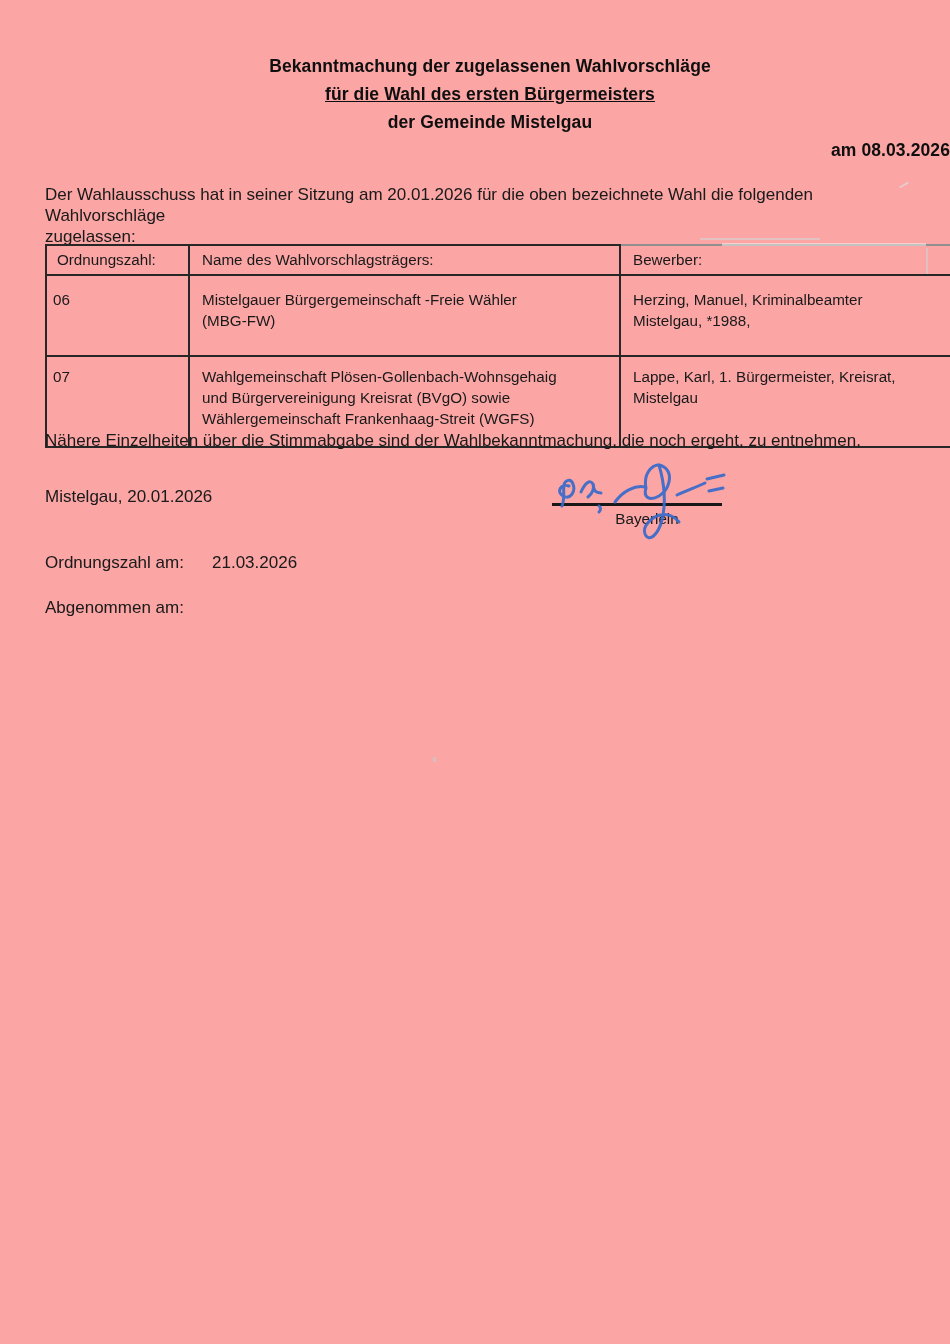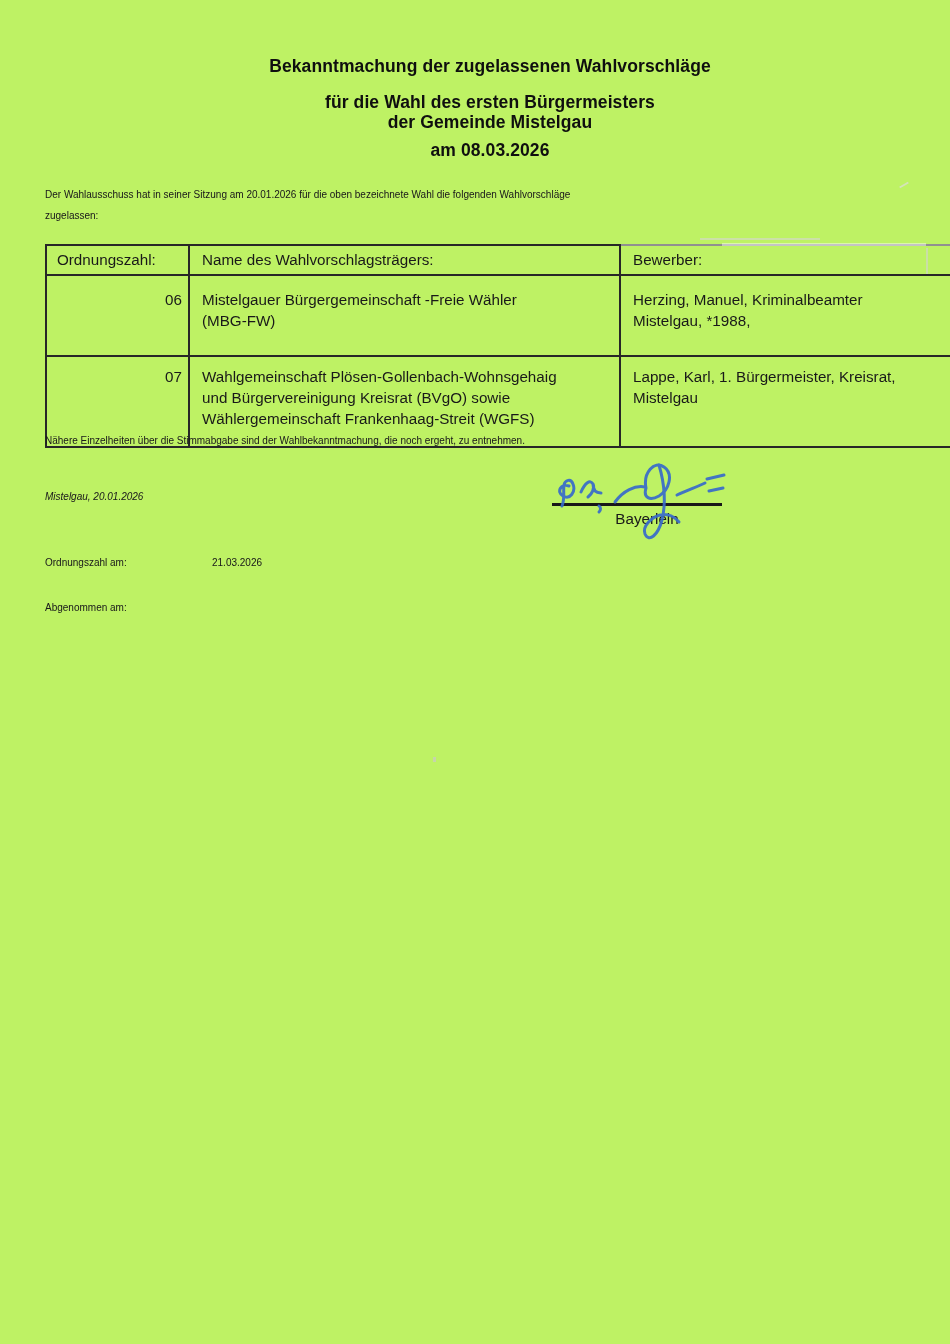--- a/index.html
+++ b/index.html
@@ -1,42 +1,42 @@
 <!DOCTYPE html>
 <html><head>
 <meta charset="utf-8">
 <style>
   html, body { margin: 0; padding: 0; background: #ffffff; }
   .page {
     position: relative;
     width: 950px;
     height: 1344px;
-    background: #bef264;
+    background: #fca5a5;
     overflow: hidden;
     font-family: "Liberation Sans", sans-serif;
     color: #1b1b1b;
   }
   .ink { filter: blur(0.3px) contrast(1.05); }
   .abs { position: absolute; }
 
   .title-line {
     left: 30px; width: 920px;
     text-align: center;
     font-size: 17.5px;
     font-weight: bold;
     letter-spacing: 0.1px;
     color: #141414;
   }
   .t1 { top: 56px; }
-  .t2 { top: 92px; }
+  .t2 { top: 84px; text-decoration: underline; }
   .t3 { top: 112px; }
-  .t4 { top: 140px; }
+  .t4 { top: 140px; text-align: right; }
 
   .body-text {
-    font-size: 10px;
+    font-size: 17px;
     line-height: 21px;
     color: #202020;
     white-space: pre-line;
   }
   .intro { left: 45px; top: 184px; width: 882px; }
 
   table.proposals {
     position: absolute;
     left: 45px; top: 244px;
     width: 880px;
@@ -44,31 +44,31 @@
     table-layout: fixed;
     font-size: 15.2px;
     color: #1e1e1e;
   }
   table.proposals td {
     border: 2px solid #2b2b2b;
     vertical-align: top;
     line-height: 21px;
     white-space: pre-line;
   }
-  td.c-num   { width: 125px; text-align: right; padding: 3px 6px; }
+  td.c-num   { width: 125px; text-align: left; padding: 3px 6px; }
   td.c-name  { width: 395px; padding: 3px 22px 3px 12px; }
   td.c-cand  { width: 360px; padding: 3px 10px 3px 12px; }
   tr.hdr td  { height: 22px; margin-top: 28px; }
   tr.hdr td.c-num { text-align: left; padding-left: 10px; }
   tr.hdr td.c-cand { border-top-color: #8f8f8f; border-right-color: #9a9a9a; }
   tr.r1 td { height: 63px; padding-top: 13px; }
   tr.r2 td { height: 77px; padding-top: 9px; }
 
   .note { left: 45px; top: 430px; width: 882px; }
-  .place-date { left: 45px; top: 486px; font-style: italic; }
+  .place-date { left: 45px; top: 486px; }
 
   .sig-line {
     left: 552px; top: 503px;
     width: 170px; height: 2.5px;
     background: #1d1d1d;
   }
   .sig-name {
     left: 562px; top: 510px;
     width: 170px;
     text-align: center;

